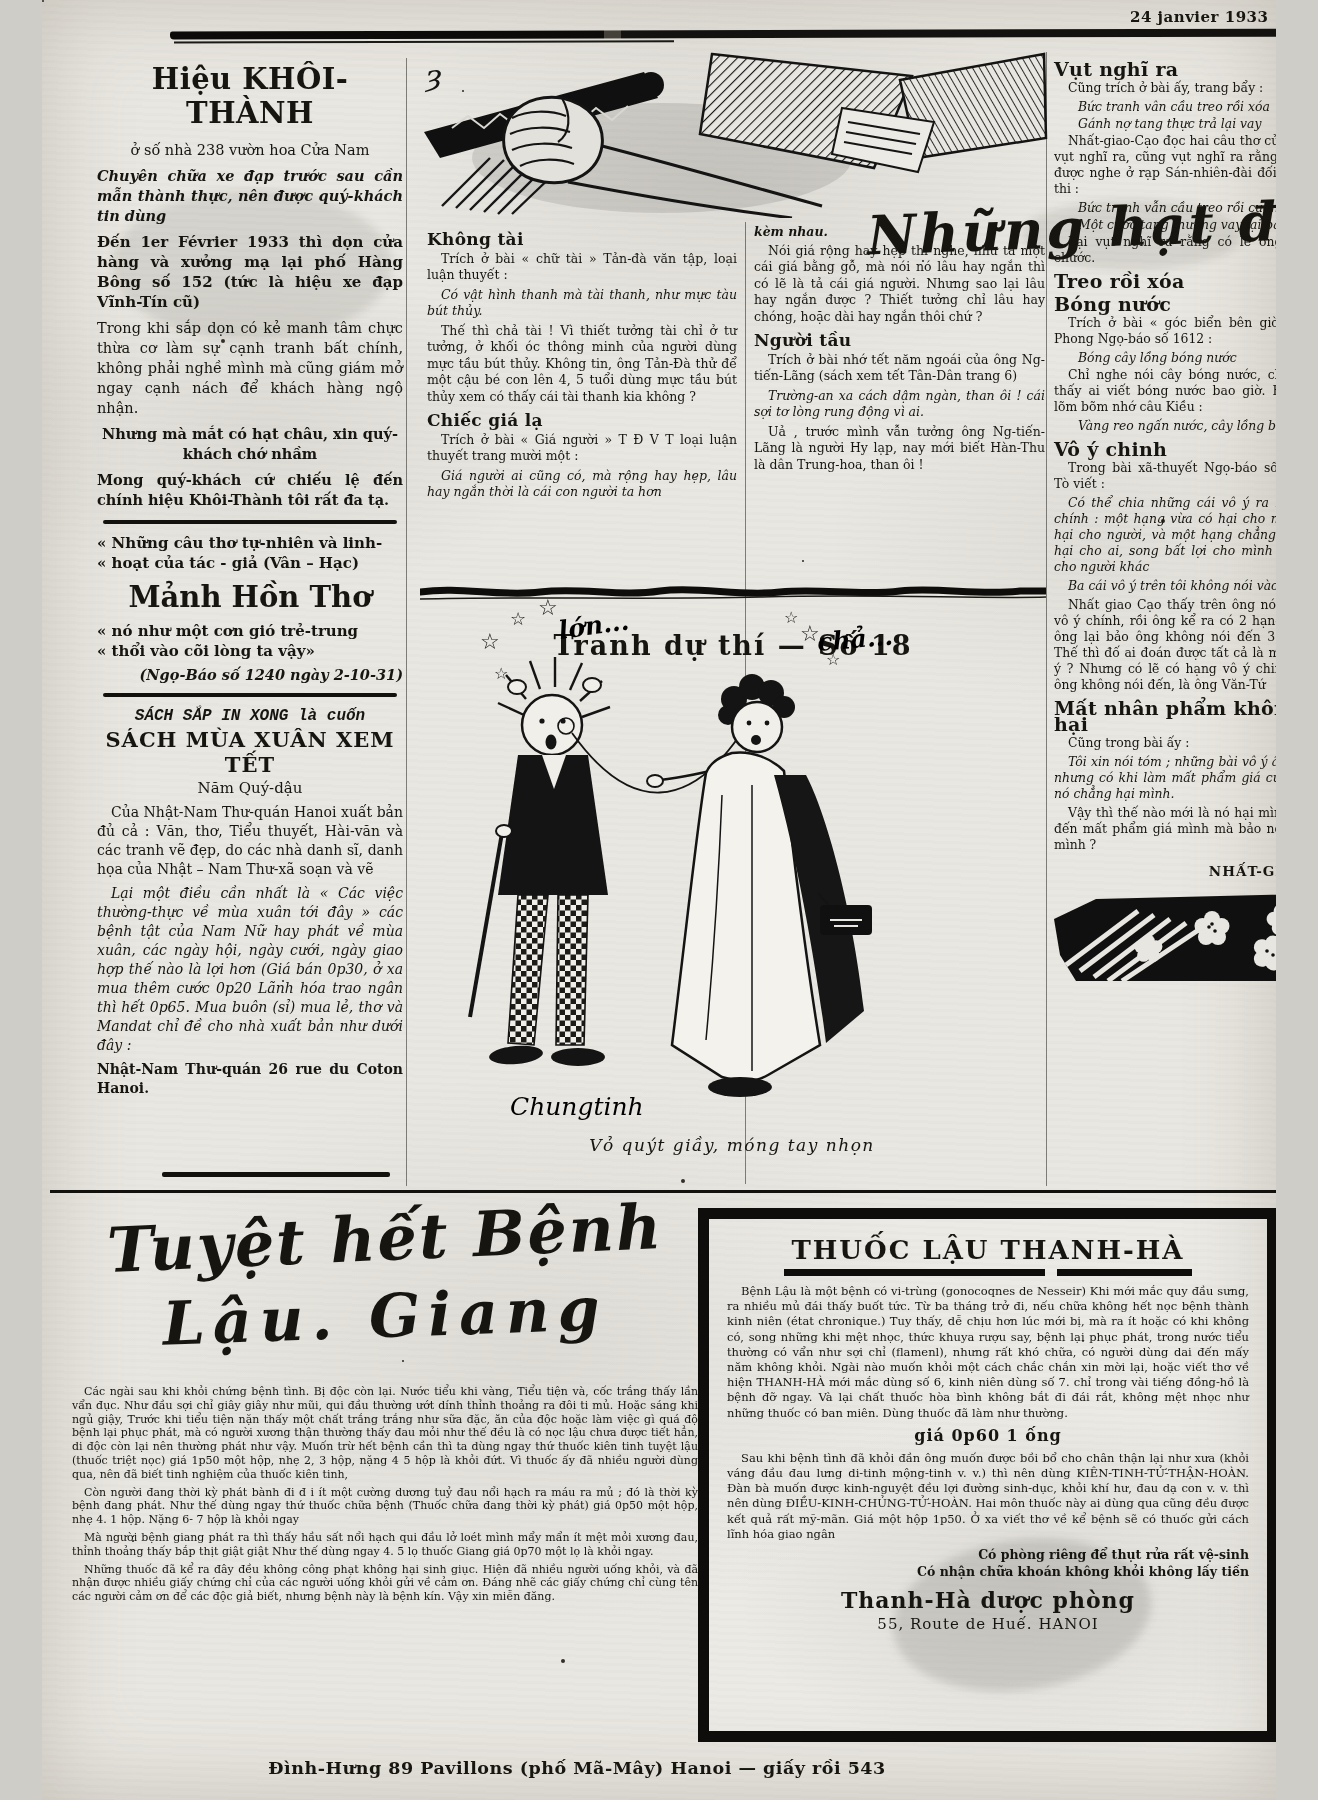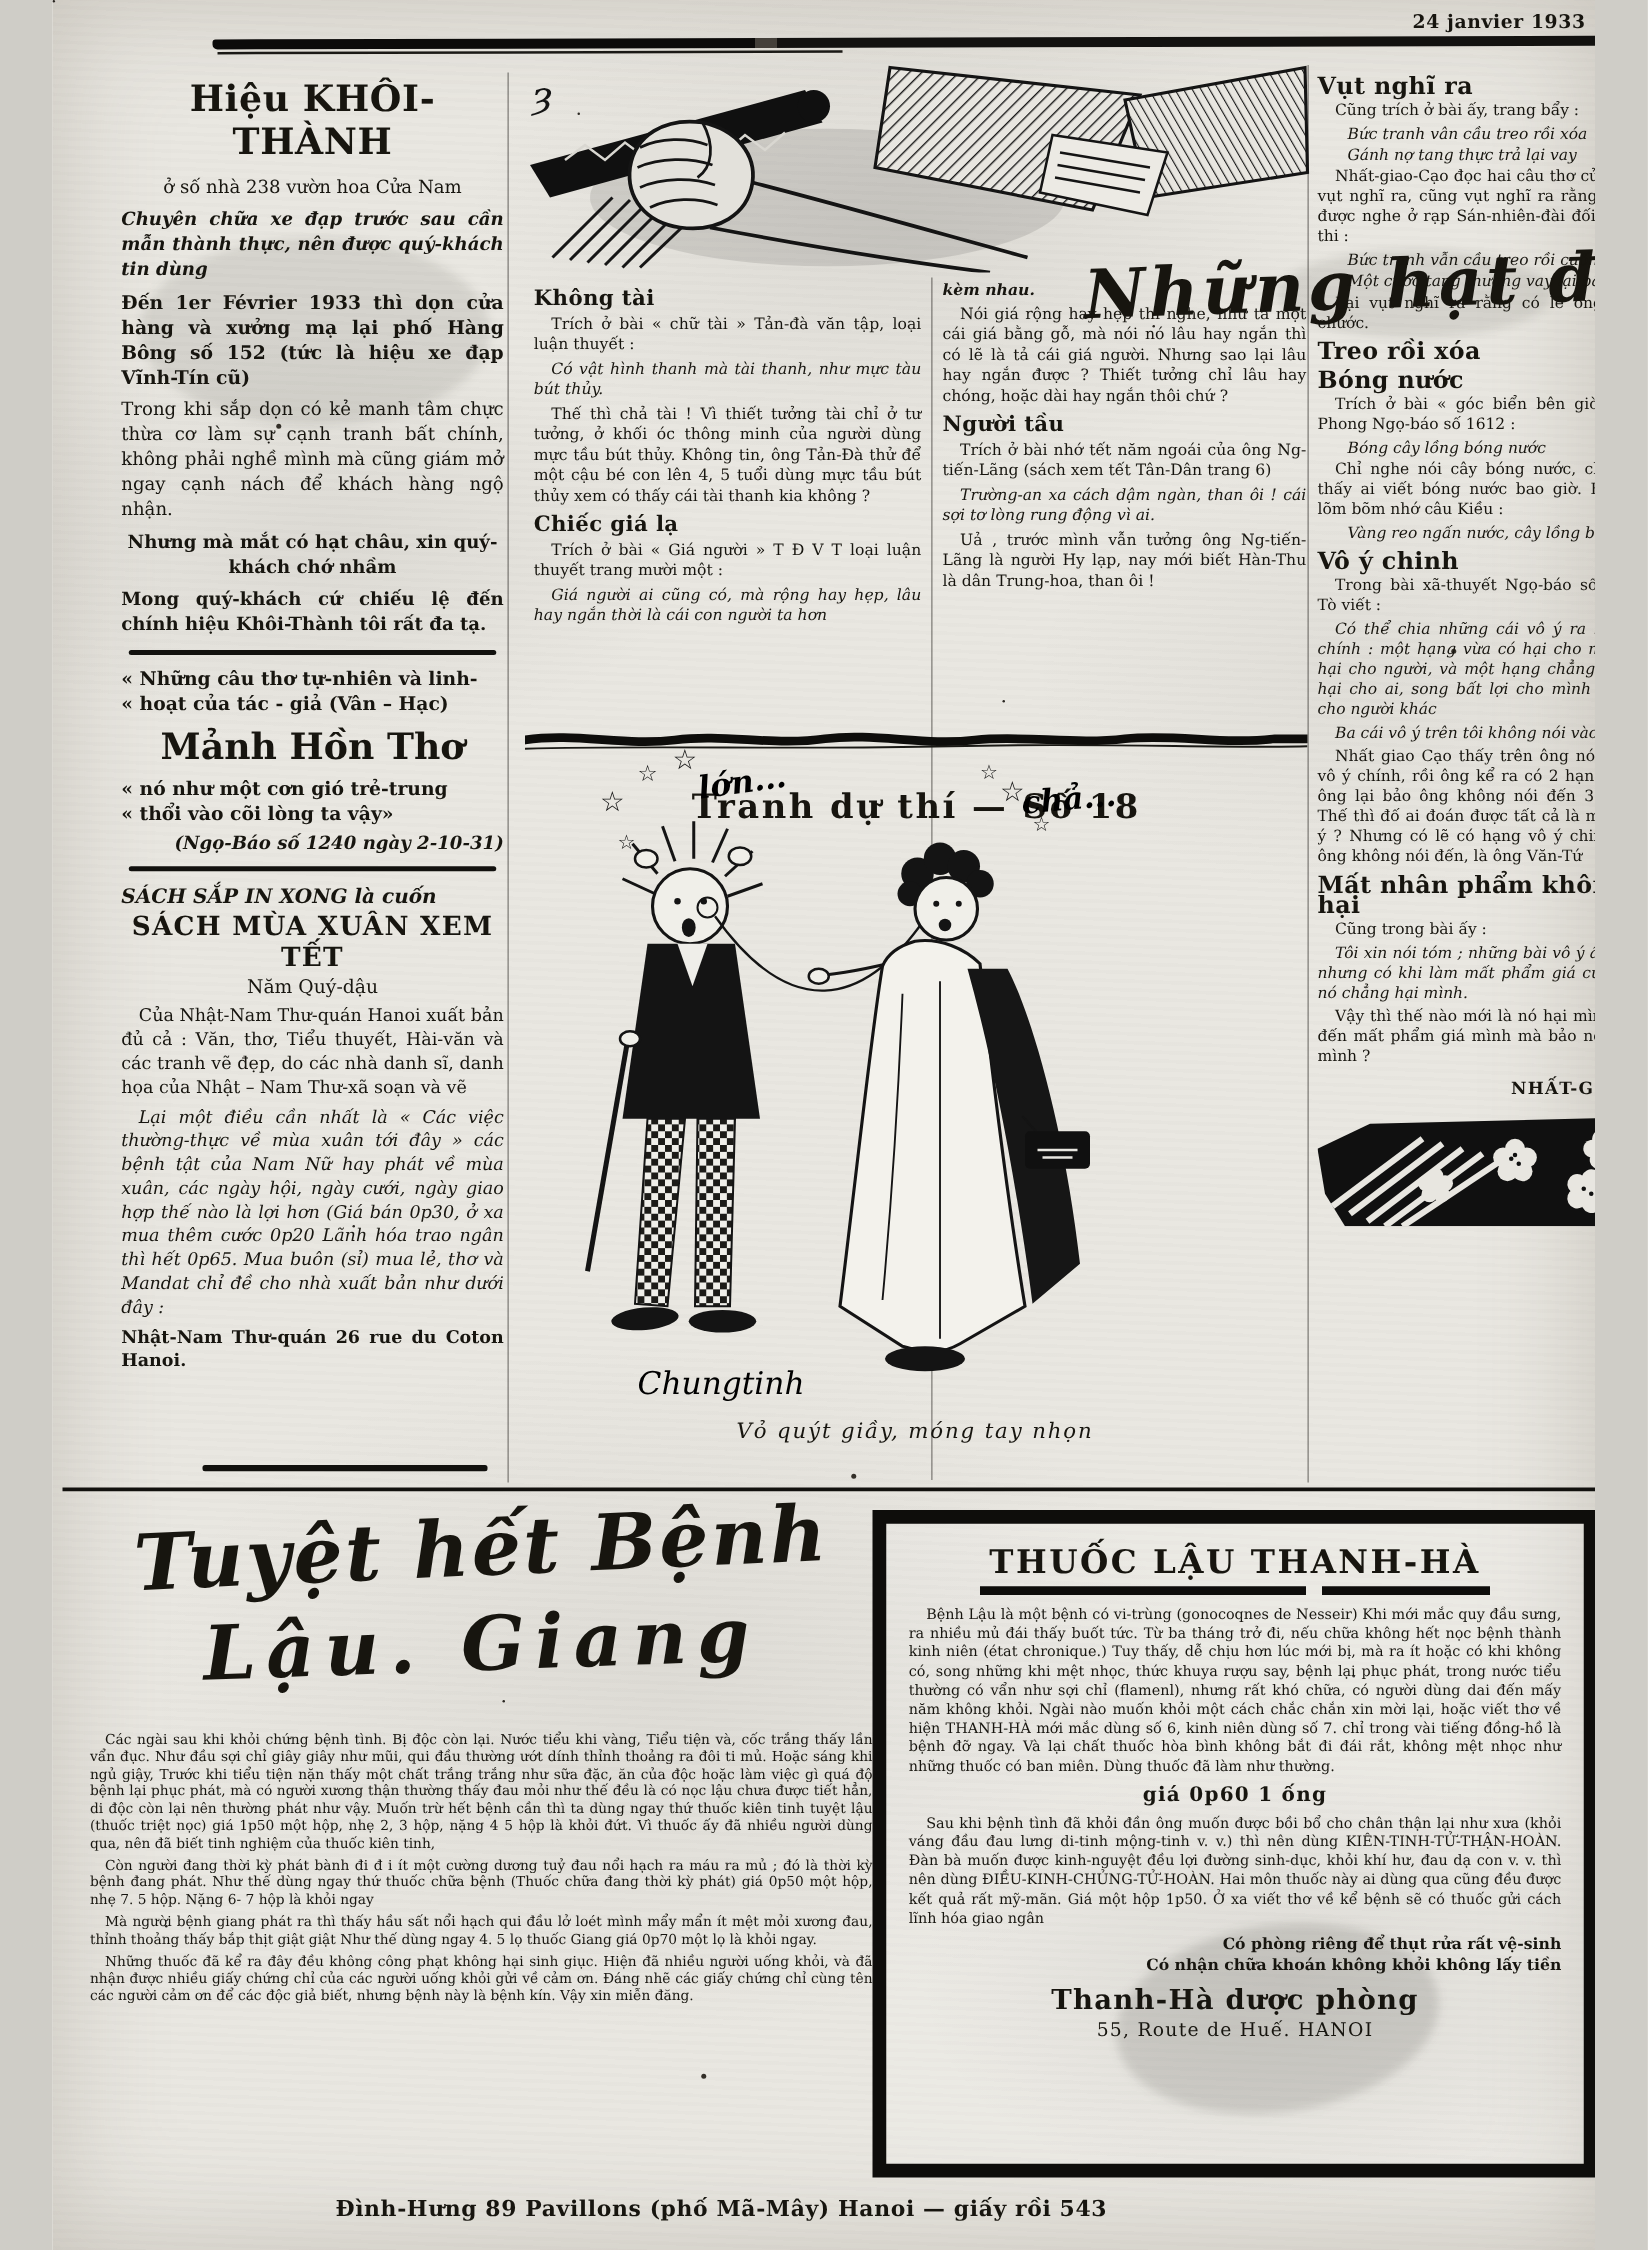--- a/index.html
+++ b/index.html
@@ -34,21 +34,21 @@
   .col-left h1{font-size:29px;margin:4px 0 10px;text-align:center;letter-spacing:.5px;}
   .lp{font-size:14.5px;line-height:20px;margin:0 0 6px;font-weight:bold;text-align:justify;}
   .lp.ctr{text-align:center;}
   .lp.bi{font-style:italic;}
   .lp.xb{font-size:15px;}
   .hr1{height:4px;background:#12110e;margin:10px 6px;border-radius:2px;}
   .poem{text-align:left;}
   .poem .q{font-size:15px;font-weight:bold;margin:2px 0;}
   .poem h2{font-size:29px;text-align:center;margin:8px 0 8px;}
   .poem .src{font-size:14.5px;font-style:italic;font-weight:bold;text-align:right;margin-top:6px;}
-  .book .kick{font-style:italic;font-size:16px;text-align:left;font-weight:bold;margin:10px 0 2px;}
+  .book .kick{font-style:italic;font-size:16px;text-align:center;font-weight:bold;margin:10px 0 2px;font-family:Liberation Mono, monospace;}
   .book .btitle{font-size:21px;font-weight:bold;text-align:center;letter-spacing:1px;margin:2px 0;}
   .book .sub{font-size:15px;text-align:center;margin:2px 0 6px;}
   .bp{font-size:14px;line-height:19px;margin:0 0 5px;text-align:justify;text-indent:14px;}
   .bp.b{font-weight:bold;text-indent:0;}
   .shortrule{position:absolute;left:120px;top:1172px;width:228px;height:5px;background:#12110e;border-radius:2px;}
   
   .masthead{position:absolute;left:370px;top:46px;width:636px;height:172px;}
   .masthead-title{position:absolute;left:455px;top:148px;width:548px;font-size:54px;font-style:italic;
     font-weight:bold;letter-spacing:3px;transform:rotate(-2deg);white-space:nowrap;}
   
@@ -372,21 +372,21 @@
     </svg>
   </section>
 
   <div class="midrule"></div>
 
   <section class="giang">
     <div class="script1">Tuyệt hết Bệnh</div>
     <div class="script2">Lậu. Giang</div>
     <div class="giang-body">
       <p class="gp">Các ngài sau khi khỏi chứng bệnh tình. Bị độc còn lại. Nước tiểu khi vàng, Tiểu tiện và, cốc trắng thấy lần vẩn đục. Như đầu sợi chỉ giây giây như mũi, qui đầu thường ướt dính thỉnh thoảng ra đôi ti mủ. Hoặc sáng khi ngủ giậy, Trước khi tiểu tiện nặn thấy một chất trắng trắng như sữa đặc, ăn của độc hoặc làm việc gì quá độ bệnh lại phục phát, mà có người xương thận thường thấy đau mỏi như thế đều là có nọc lậu chưa được tiết hẳn, di độc còn lại nên thường phát như vậy. Muốn trừ hết bệnh cần thì ta dùng ngay thứ thuốc kiên tinh tuyệt lậu (thuốc triệt nọc) giá 1p50 một hộp, nhẹ 2, 3 hộp, nặng 4 5 hộp là khỏi đứt. Vì thuốc ấy đã nhiều người dùng qua, nên đã biết tinh nghiệm của thuốc kiên tinh,</p>
-      <p class="gp">Còn người đang thời kỳ phát bành đi đ i ít một cường dương tuỷ đau nổi hạch ra máu ra mủ ; đó là thời kỳ bệnh đang phát. Như thế dùng ngay thứ thuốc chữa bệnh (Thuốc chữa đang thời kỳ phát) giá 0p50 một hộp, nhẹ 7. 5 hộp. Nặng 6- 7 hộp là khỏi ngay</p>
+      <p class="gp">Còn người đang thời kỳ phát bành đi đ i ít một cường dương tuỷ đau nổi hạch ra máu ra mủ ; đó là thời kỳ bệnh đang phát. Như thế dùng ngay thứ thuốc chữa bệnh (Thuốc chữa đang thời kỳ phát) giá 0p50 một hộp, nhẹ 4. 1 hộp. Nặng 6- 7 hộp là khỏi ngay</p>
       <p class="gp">Mà người bệnh giang phát ra thì thấy hầu sất nổi hạch qui đầu lở loét mình mẩy mẩn ít mệt mỏi xương đau, thỉnh thoảng thấy bắp thịt giật giật Như thế dùng ngay 4. 5 lọ thuốc Giang giá 0p70 một lọ là khỏi ngay.</p>
       <p class="gp">Những thuốc đã kể ra đây đều không công phạt không hại sinh giục. Hiện đã nhiều người uống khỏi, và đã nhận được nhiều giấy chứng chỉ của các người uống khỏi gửi về cảm ơn. Đáng nhẽ các giấy chứng chỉ cùng tên các người cảm ơn để các độc giả biết, nhưng bệnh này là bệnh kín. Vậy xin miễn đăng.</p>
     </div>
   </section>
 
   <section class="thanhha">
     <h2>THUỐC LẬU THANH-HÀ</h2>
     <div class="tbar"></div>
     <p class="tp">Bệnh Lậu là một bệnh có vi-trùng (gonocoqnes de Nesseir) Khi mới mắc quy đầu sưng, ra nhiều mủ đái thấy buốt tức. Từ ba tháng trở đi, nếu chữa không hết nọc bệnh thành kinh niên (état chronique.) Tuy thấy, dễ chịu hơn lúc mới bị, mà ra ít hoặc có khi không có, song những khi mệt nhọc, thức khuya rượu say, bệnh lại phục phát, trong nước tiểu thường có vẩn như sợi chỉ (flamenl), nhưng rất khó chữa, có người dùng dai đến mấy năm không khỏi. Ngài nào muốn khỏi một cách chắc chắn xin mời lại, hoặc viết thơ về hiện THANH-HÀ mới mắc dùng số 6, kinh niên dùng số 7. chỉ trong vài tiếng đồng-hồ là bệnh đỡ ngay. Và lại chất thuốc hòa bình không bắt đi đái rắt, không mệt nhọc như những thuốc có ban miên. Dùng thuốc đã làm như thường.</p>
     <div class="price">giá 0p60 1 ống</div>

